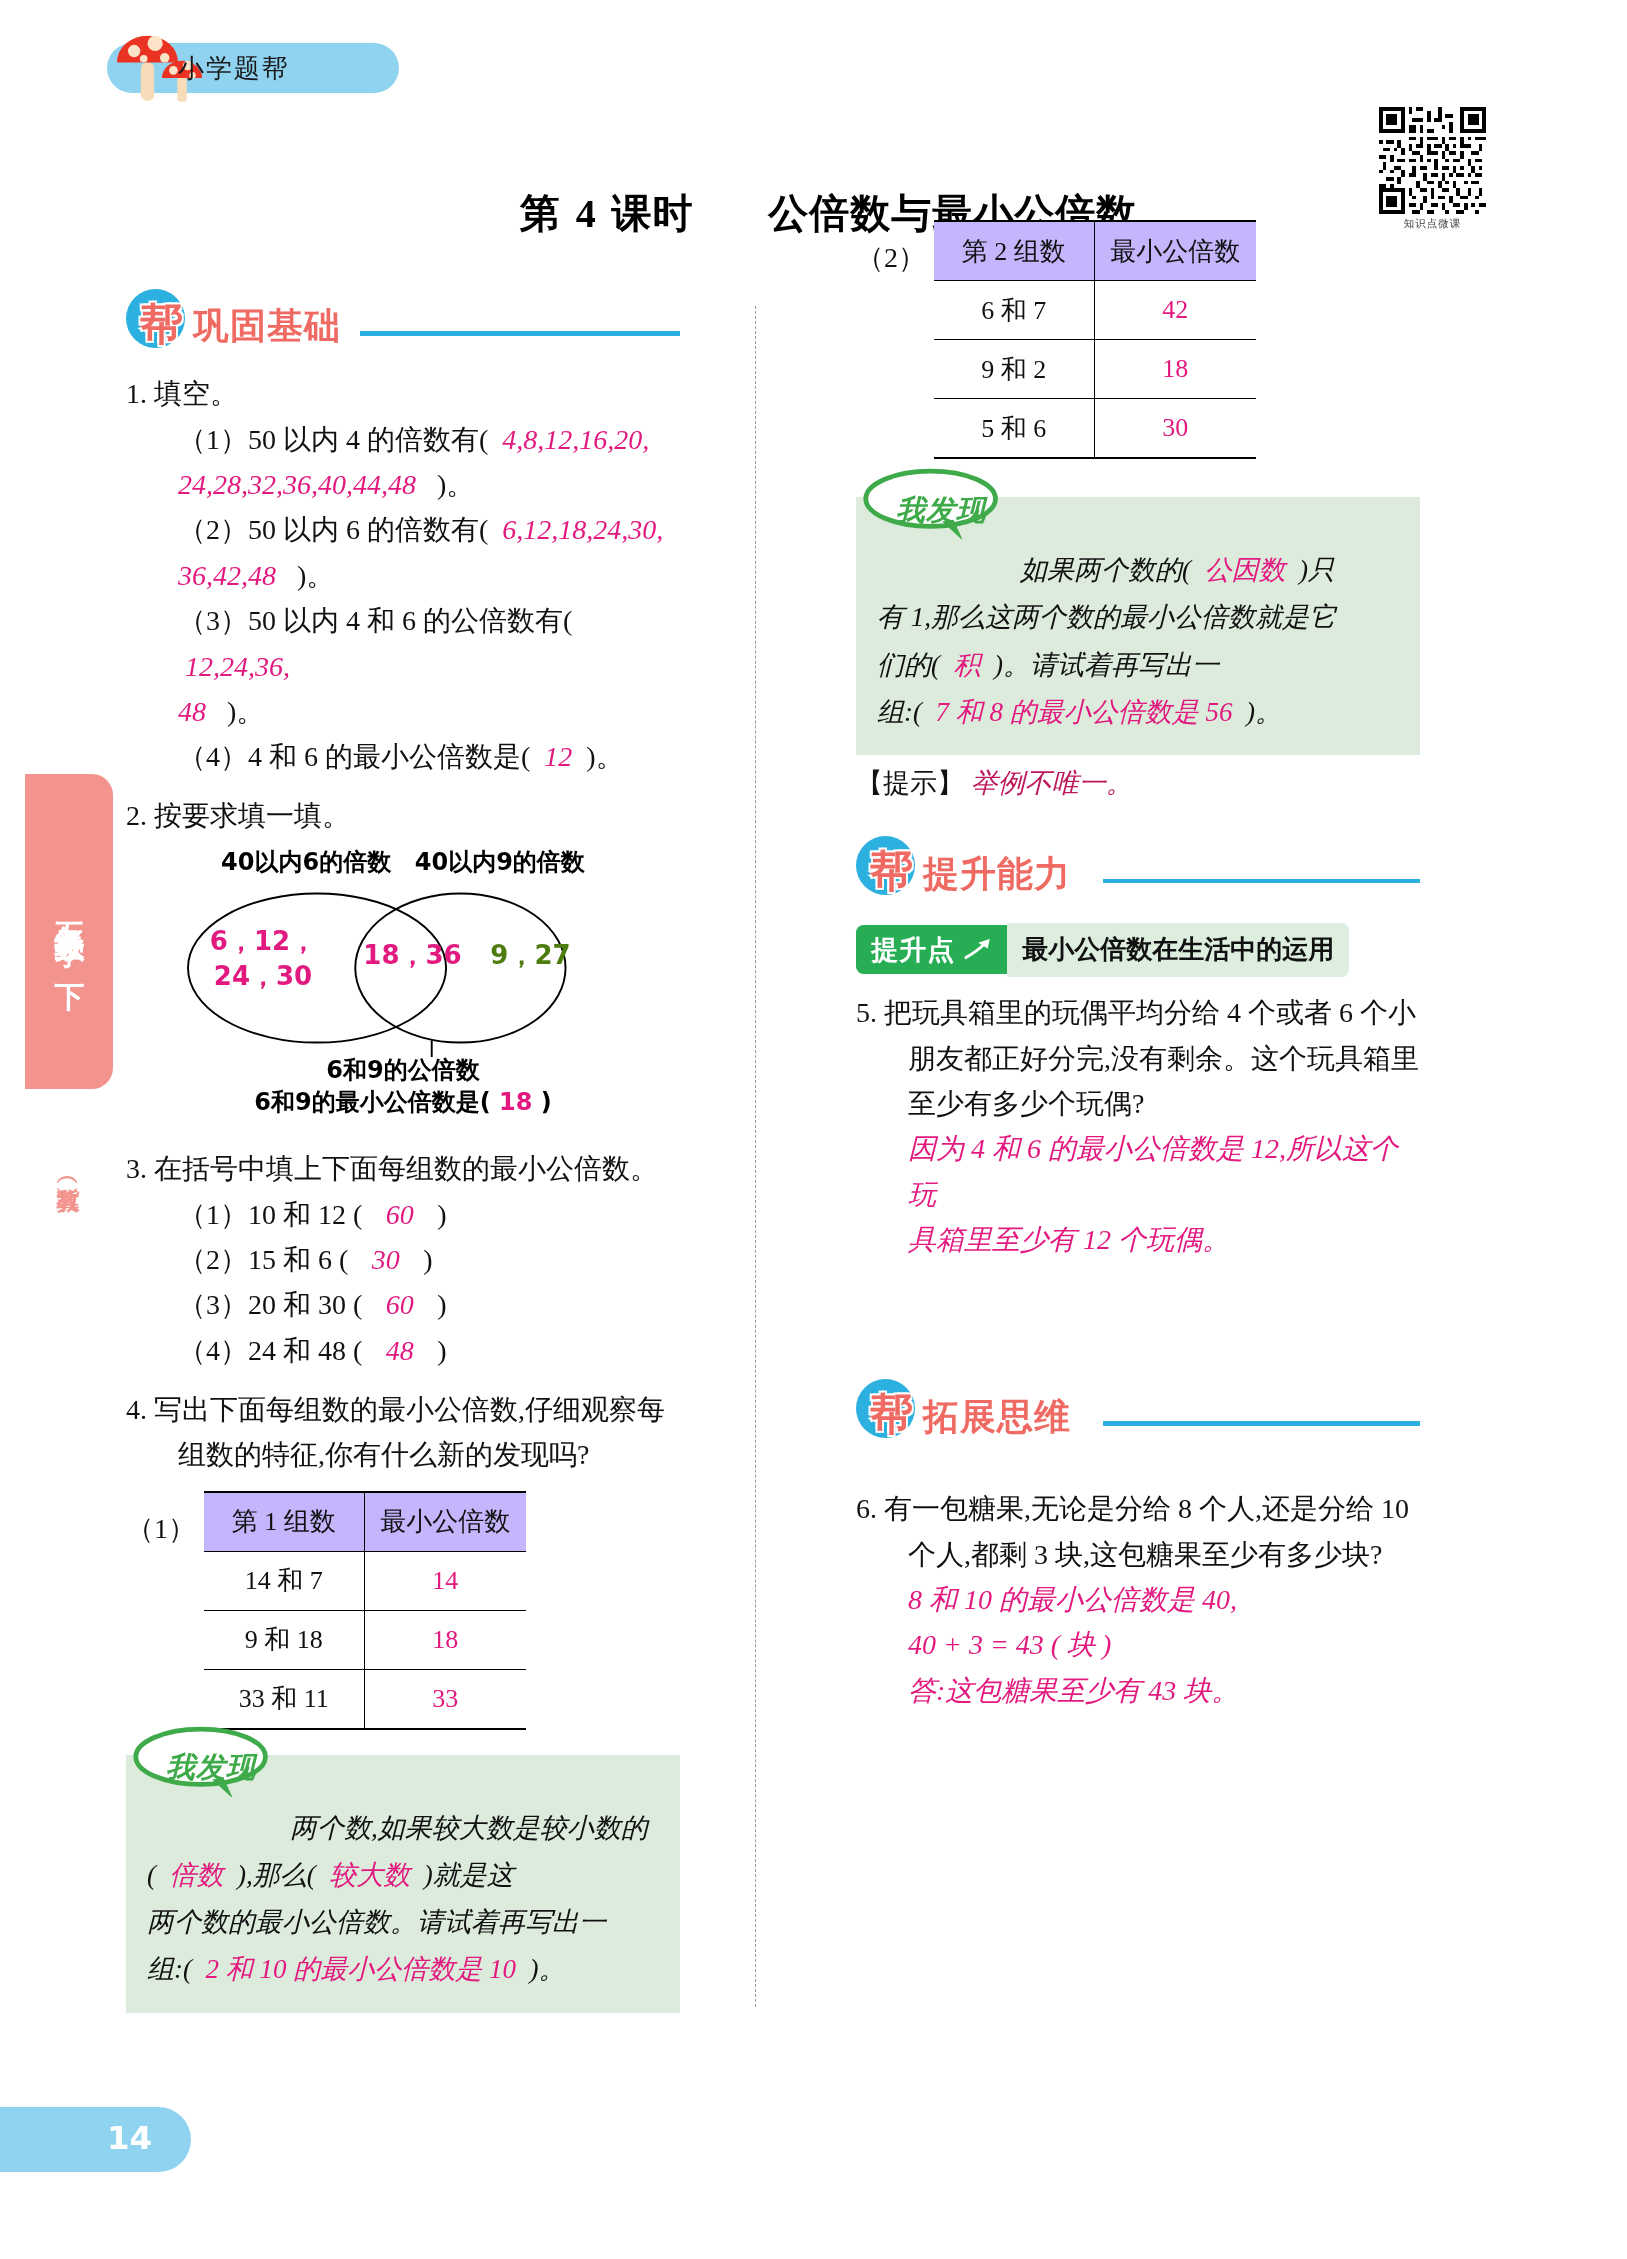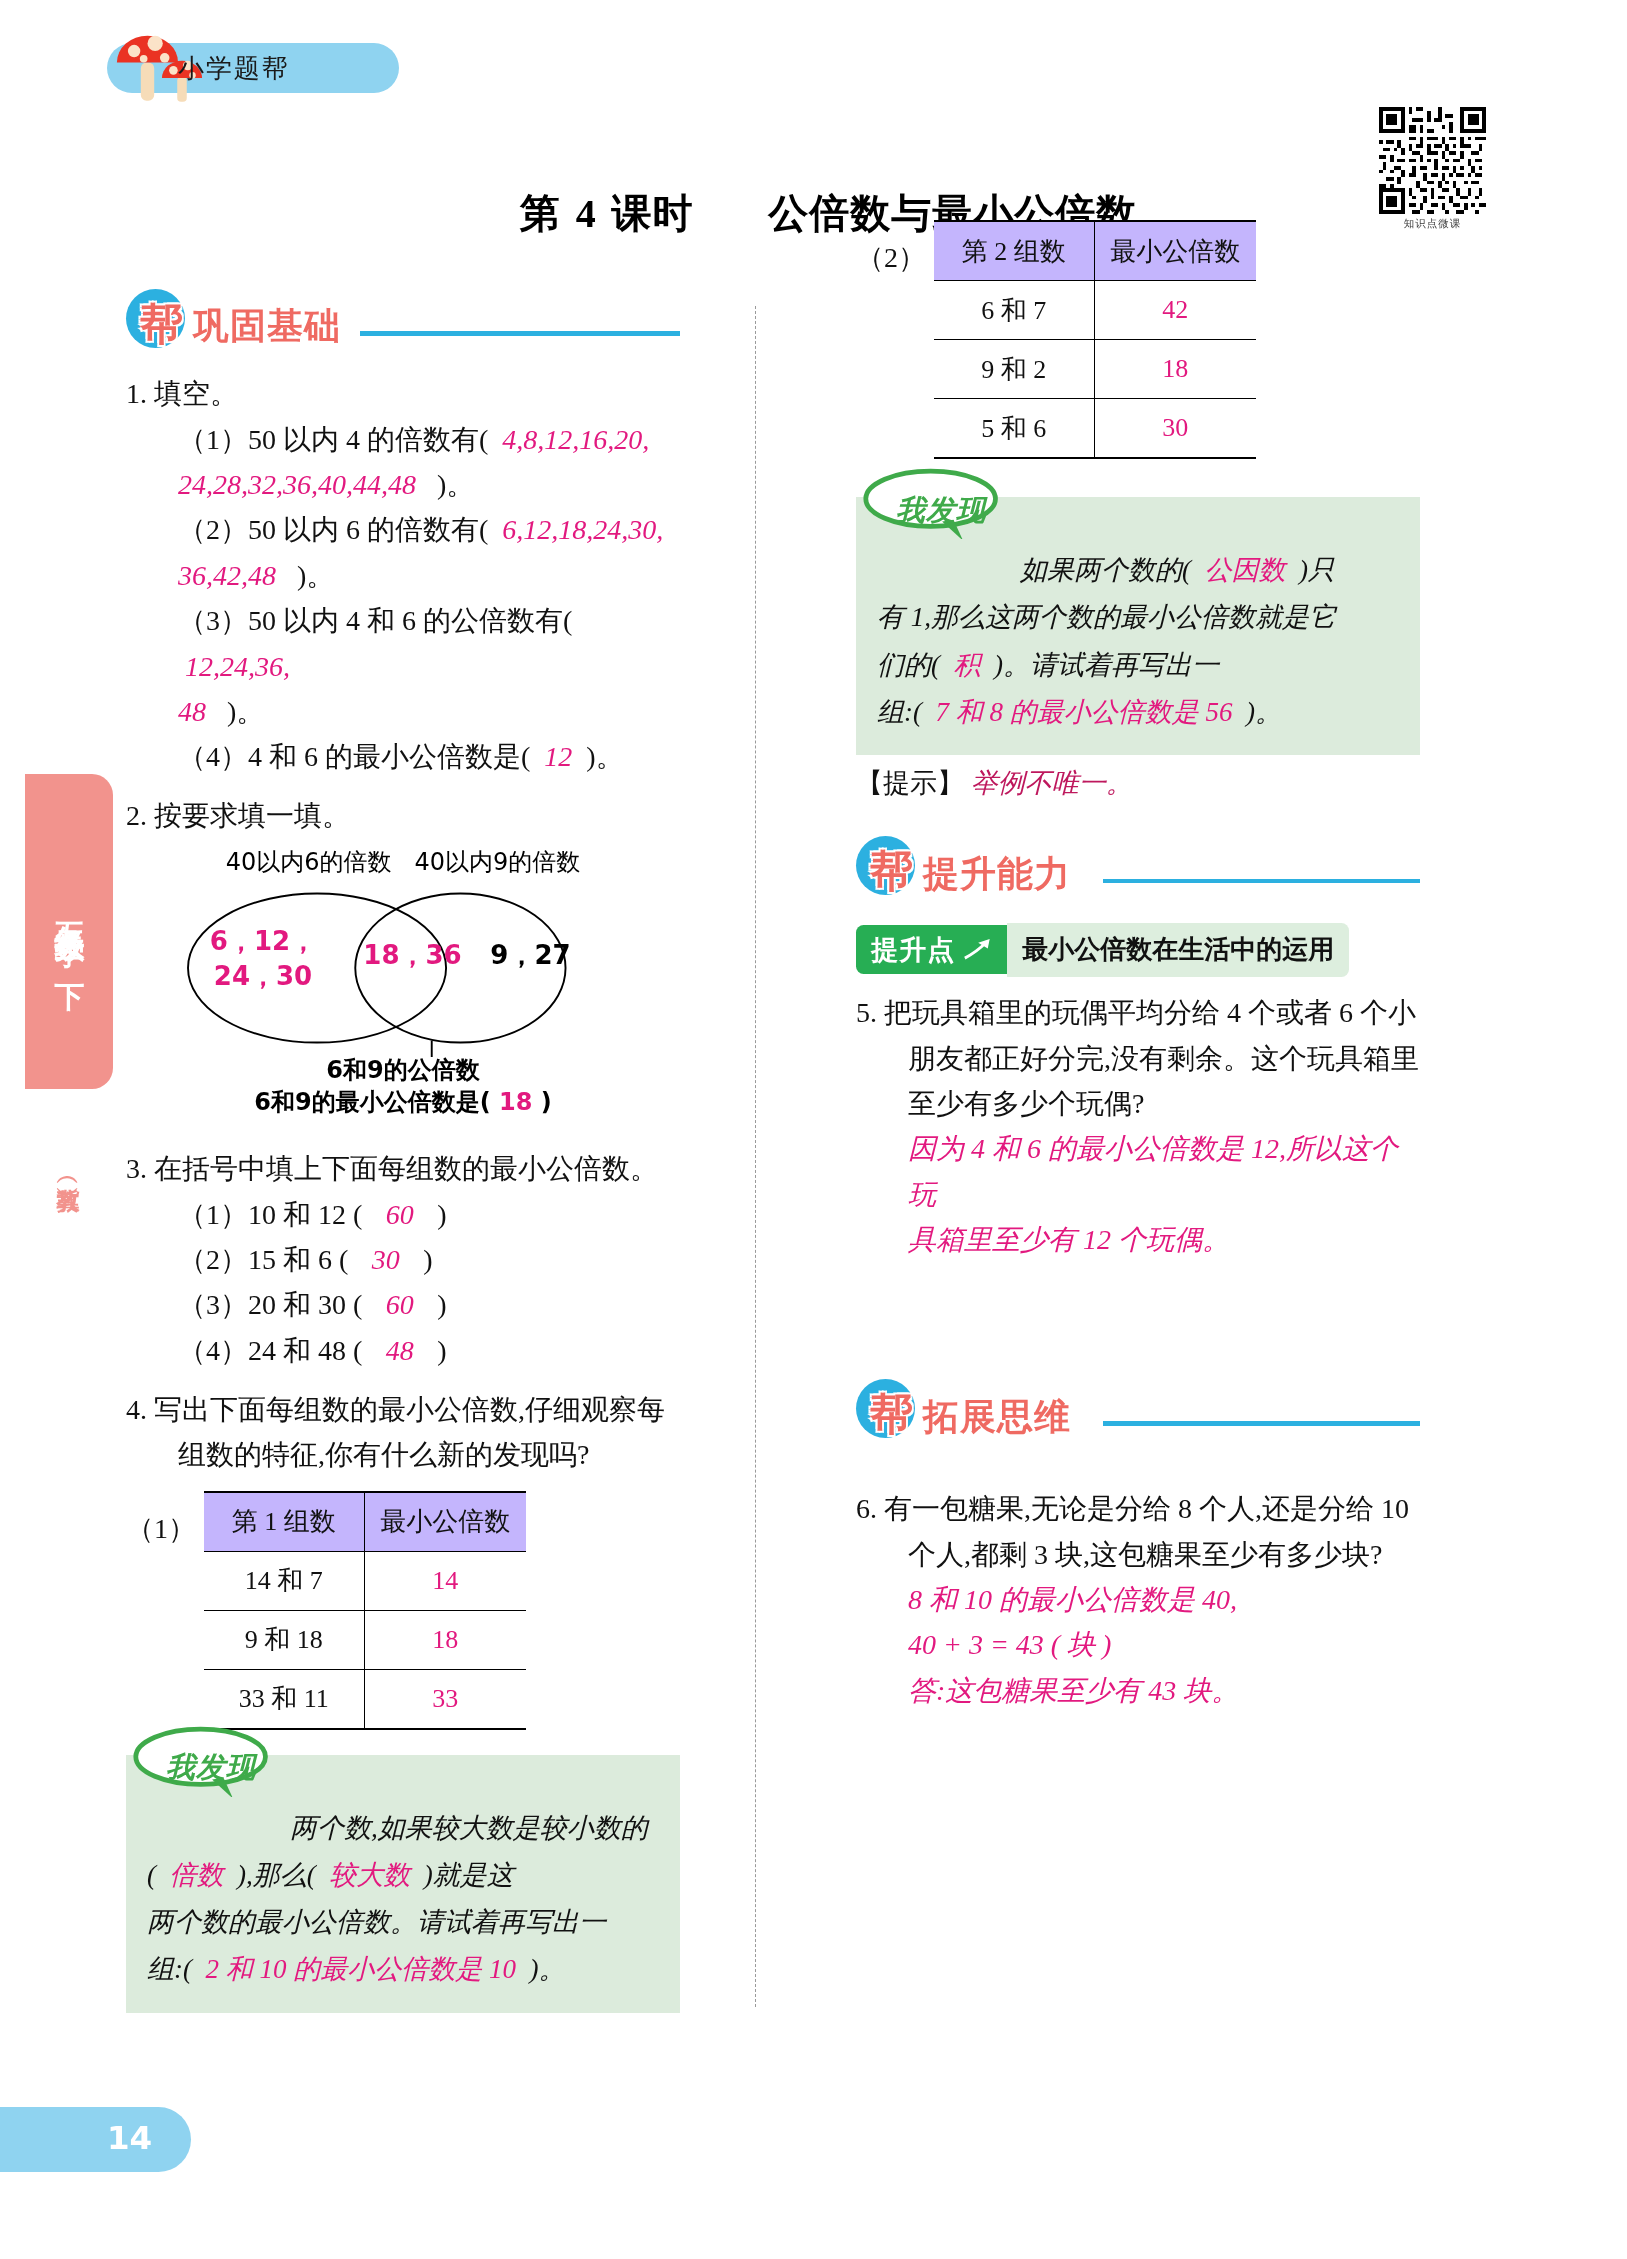--- a/index.html
+++ b/index.html
@@ -115,21 +115,21 @@
   .sub { margin-left: 52px; display:block; }
   .ink { color: #e2197f; font-style: italic; }
   .ink-up { color: #e2197f; }
   .blank { display:inline-block; min-width: 61px; text-align:center; }
 
   
   .venn { position: relative; height: 287px; margin: 7.6px 0 3.8px 0; }
   .venn-lab {
     position: absolute; top: 0; width: 100%; text-align: center;
     font-family: "DejaVu Sans", sans-serif;
-    font-weight: 400; font-size: 24px; color: #000;
+    font-weight: 700; font-size: 24px; color: #000;
   }
   .venn-lab span { margin: 0 7.6px; }
   .venn-svg { position: absolute; left: 19px; top: 34px; }
   .venn-cap {
     position: absolute; left: 0; top: 208px; width: 100%;
     text-align: center;
     font-family: "DejaVu Sans", sans-serif;
     font-weight: 700; font-size: 24px; color: #000; line-height: 1.34;
   }
 
@@ -437,21 +437,21 @@
         <ellipse cx="180" cy="92" rx="135" ry="78" fill="none" stroke="#000" stroke-width="2"></ellipse>
         <ellipse cx="330" cy="92" rx="110" ry="78" fill="none" stroke="#000" stroke-width="2"></ellipse>
         <line x1="300" y1="168" x2="300" y2="206" stroke="#000" stroke-width="2"></line>
         <polygon points="300,214 295,200 305,200" fill="#000"></polygon>
       </svg>
       <div style="position:absolute;left:46px;top:78px;width:182px;text-align:center;color:#e2197f;font-family:'DejaVu Sans',sans-serif;font-weight:700;font-size:26px;line-height:1.35;">
         <div>6，12，</div>
         <div>24，30</div>
       </div>
       <div style="position:absolute;left:229px;top:92px;width:115px;text-align:center;color:#e2197f;font-family:'DejaVu Sans',sans-serif;font-weight:700;font-size:26px;">18，36</div>
-      <div style="position:absolute;left:352px;top:92px;width:105px;text-align:center;color:#000000;font-family:'DejaVu Sans',sans-serif;font-weight:700;font-size:26px;">9，27</div>
+      <div style="position:absolute;left:352px;top:92px;width:105px;text-align:center;color:#4d7c0f;font-family:'DejaVu Sans',sans-serif;font-weight:700;font-size:26px;">9，27</div>
 
       <div class="venn-cap">
         <div>6和9的公倍数</div>
         <div>
           <span>6和9的最小公倍数是(</span>
           <span style="color:#e2197f;">18</span>
           <span>)</span>
         </div>
       </div>
     </div>

